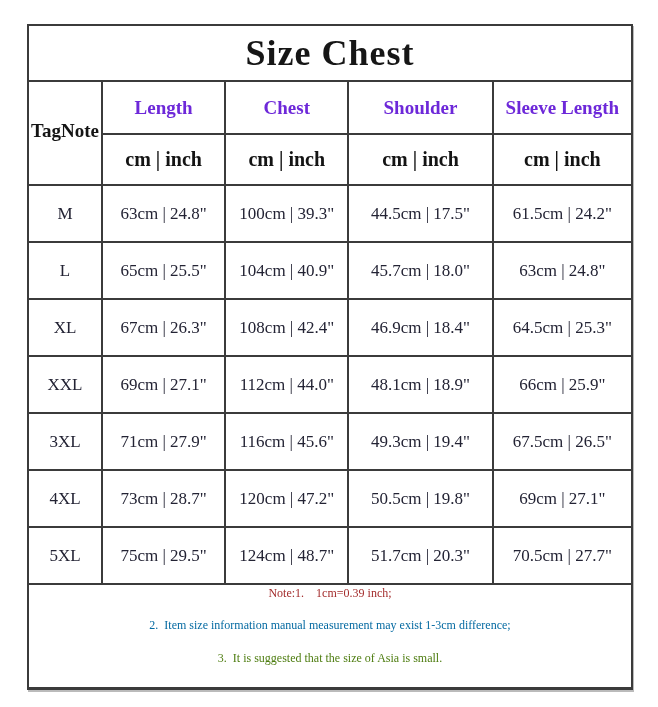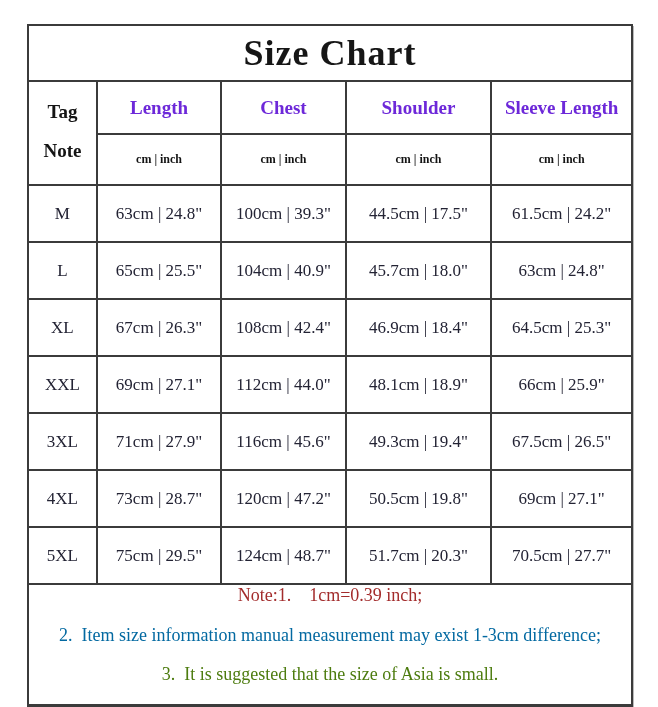--- a/index.html
+++ b/index.html
@@ -45,74 +45,74 @@
     letter-spacing: 1px;
   }
   .tag-header-cell {
     font-weight: bold;
     font-size: 19px;
     color: #141414;
     padding: 0;
   }
   .tag-header-inner {
     display: flex;
-    flex-direction: column;
+    flex-direction: row;
     justify-content: space-around;
     align-items: center;
     height: 100%;
     min-height: 102px;
     padding: 10px 0 14px 0;
   }
   .measure-header-cell {
     height: 52px;
     font-weight: bold;
     font-size: 19px;
     color: #6d28d9;
   }
   .unit-header-cell {
     height: 50px;
     font-weight: bold;
-    font-size: 12px;
+    font-size: 20px;
     color: #141414;
   }
   table.size-chart tbody td {
     height: 57px;
     font-size: 17px;
   }
   table.size-chart tbody td.tag-cell {
     font-size: 17px;
   }
   .notes-cell {
     height: 104px;
     text-align: left;
     vertical-align: top;
     padding: 12px 6px 8px 8px;
   }
   .note-line {
-    font-size: 18px;
+    font-size: 12px;
     margin-bottom: 19px;
     white-space: pre-wrap;
     line-height: 1.15;
   }
 </style>
 </head>
 <body>
 
 <div class="chart-wrap">
   <table class="size-chart">
     <colgroup>
       <col class="col-tag">
       <col class="col-length">
       <col class="col-chest">
       <col class="col-shoulder">
       <col class="col-sleeve">
     </colgroup>
     <thead>
       <tr>
-        <td class="title-cell" colspan="5">Size Chart</td>
+        <td class="title-cell" colspan="5">Size Chest</td>
       </tr>
       <tr>
         <td class="tag-header-cell" rowspan="2">
           <div class="tag-header-inner">
             <span>Tag</span>
             <span>Note</span>
           </div>
         </td>
         <td class="measure-header-cell">Length</td>
         <td class="measure-header-cell">Chest</td>

